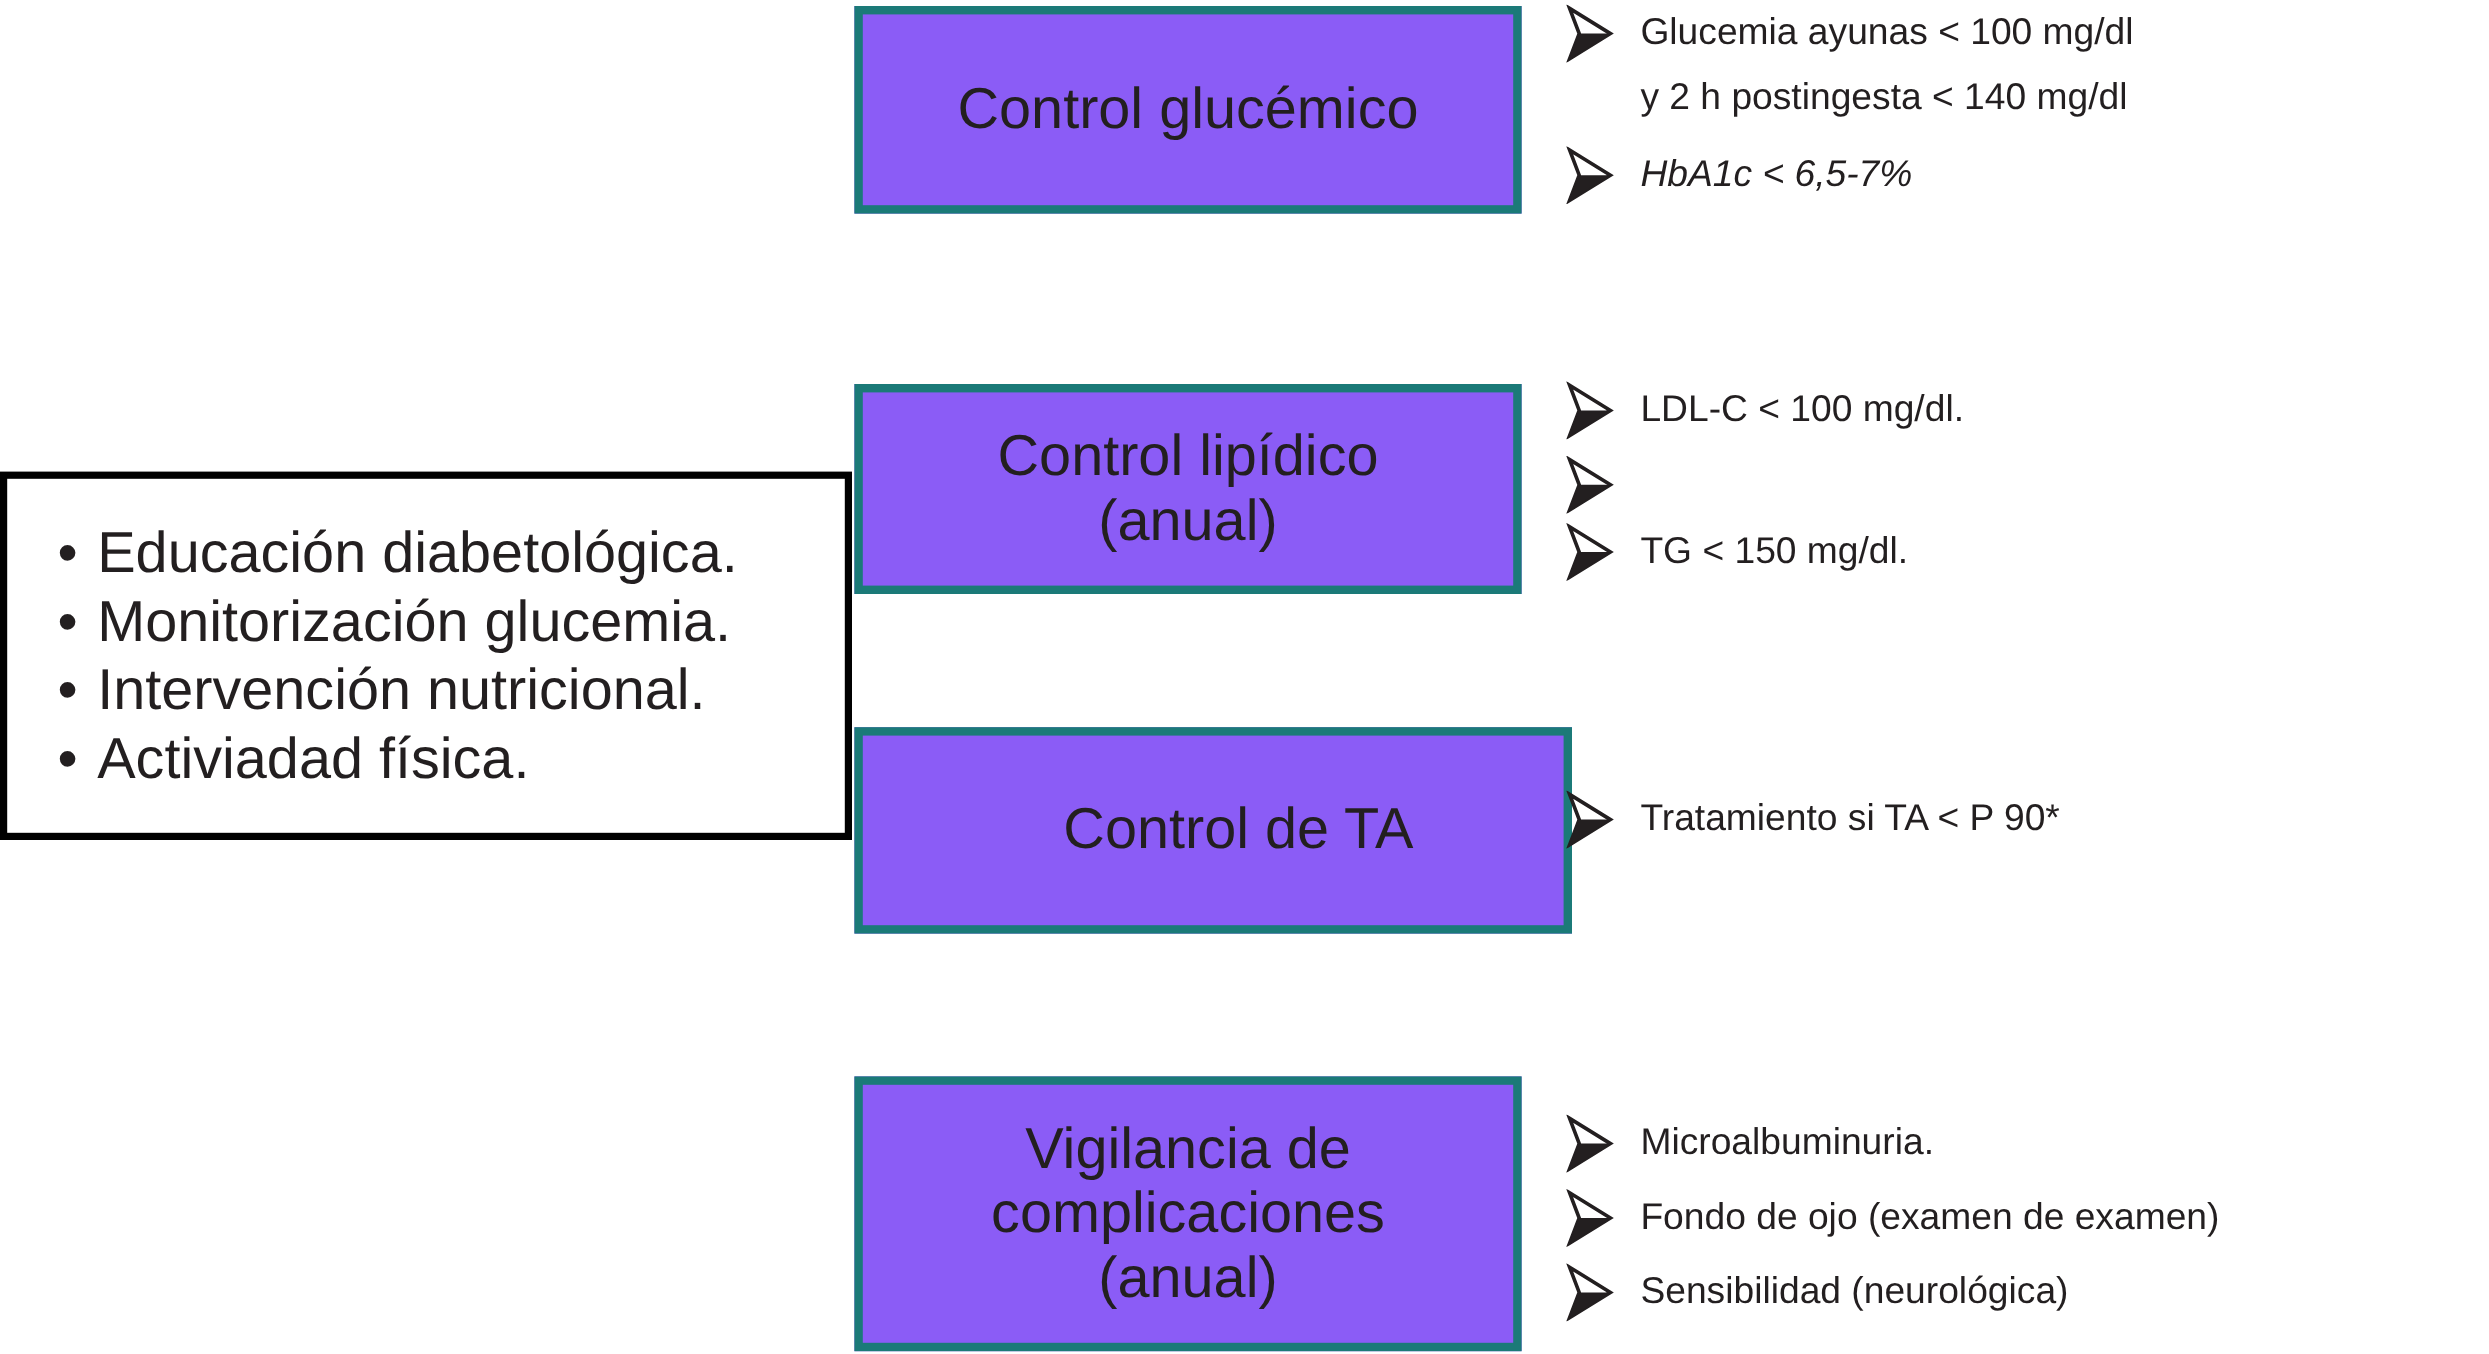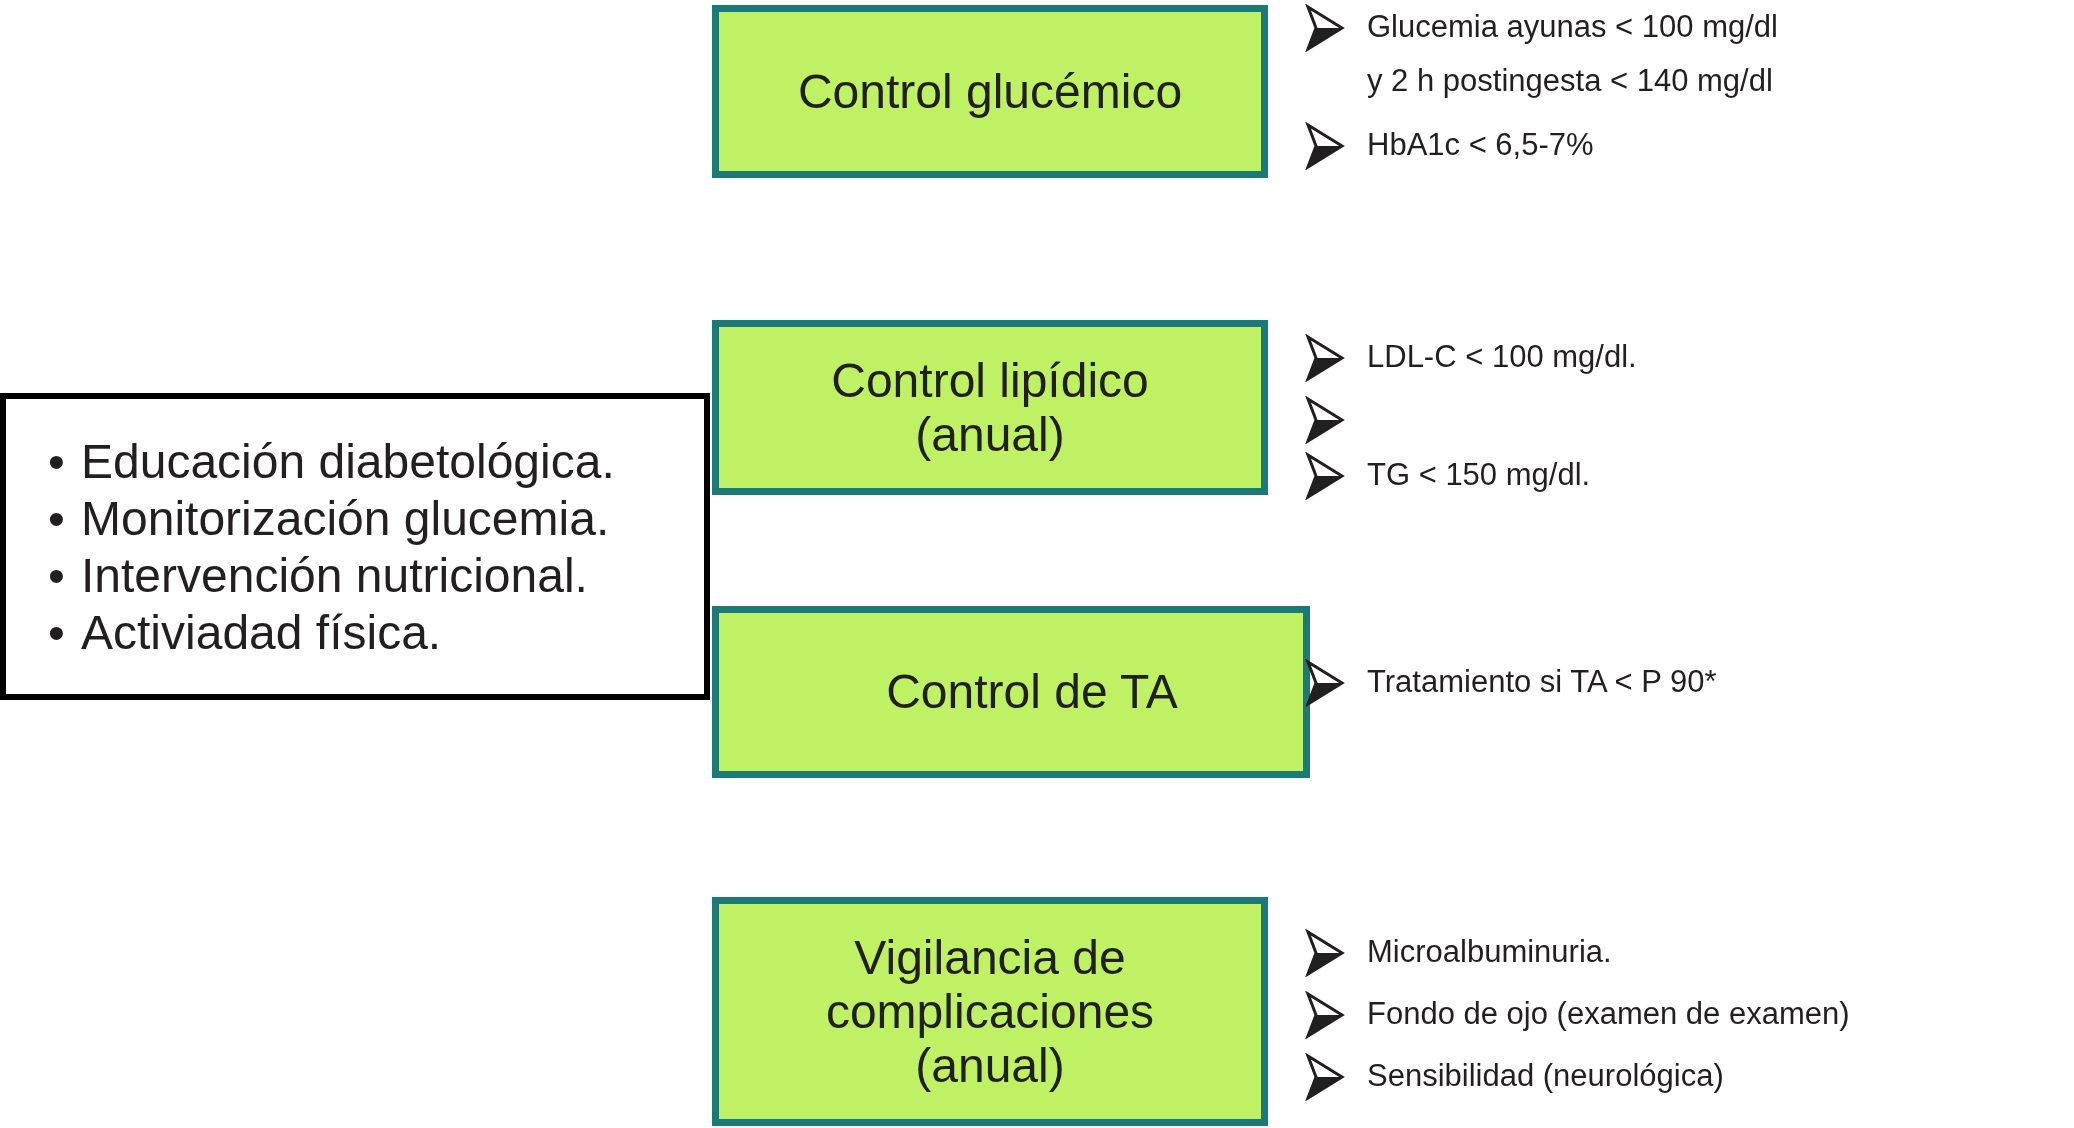--- a/index.html
+++ b/index.html
@@ -26,47 +26,47 @@
     display: flex; align-items: flex-start;
     font-size: 48px; line-height: 57px; white-space: nowrap;
   }
   .lp-dot { flex: 0 0 33px; font-size: 48px; }
 
   
   .tbox {
     position: absolute;
     left: 712px; width: 542px;
     border: 7px solid #1b7a78;
-    background: #bef264;
+    background: #8b5cf6;
     display: flex; flex-direction: column;
     align-items: center; justify-content: center;
     text-align: center;
     font-size: 48px; line-height: 54px; white-space: nowrap;
   }
   .tbox1 { top: 5px;   height: 159px; }
   .tbox2 { top: 320px; height: 161px; }
   .tbox3 { top: 606px; height: 158px; padding-left: 42px; }
   .tbox4 { top: 897px; height: 215px; }
 
   
   .bgroup { position: absolute; left: 1305px; width: 769px; }
   .bgroup1 { top: 0px; }
-  .bgroup2 { top: 326px; text-align: center; }
+  .bgroup2 { top: 310px; text-align: center; }
   .bgroup3 { top: 651px; }
   .bgroup4 { top: 921px; }
 
   .bitem { display: flex; align-items: flex-start; }
   .btext { font-size: 31px; white-space: nowrap; }
   .bgroup1 .btext { line-height: 54px; }
   .bgroup2 .btext, .bgroup3 .btext, .bgroup4 .btext { line-height: 62px; }
   .bmark { flex: 0 0 62px; }
   .bmark svg { display: block; }
   .bgroup1 .bmark svg { margin-top: 4px; }
   .bgroup2 .bmark svg, .bgroup3 .bmark svg, .bgroup4 .bmark svg { margin-top: 8px; }
-  .bitem-gap { margin-top: 10px; }
+  .bitem-gap { margin-top: 10px; font-style: italic; }
 </style>
 </head>
 <body>
 
 <div class="left-box">
   <div class="lp-item">
     <span class="lp-dot">•</span>
     <span>Educación diabetológica.</span>
   </div>
   <div class="lp-item">

